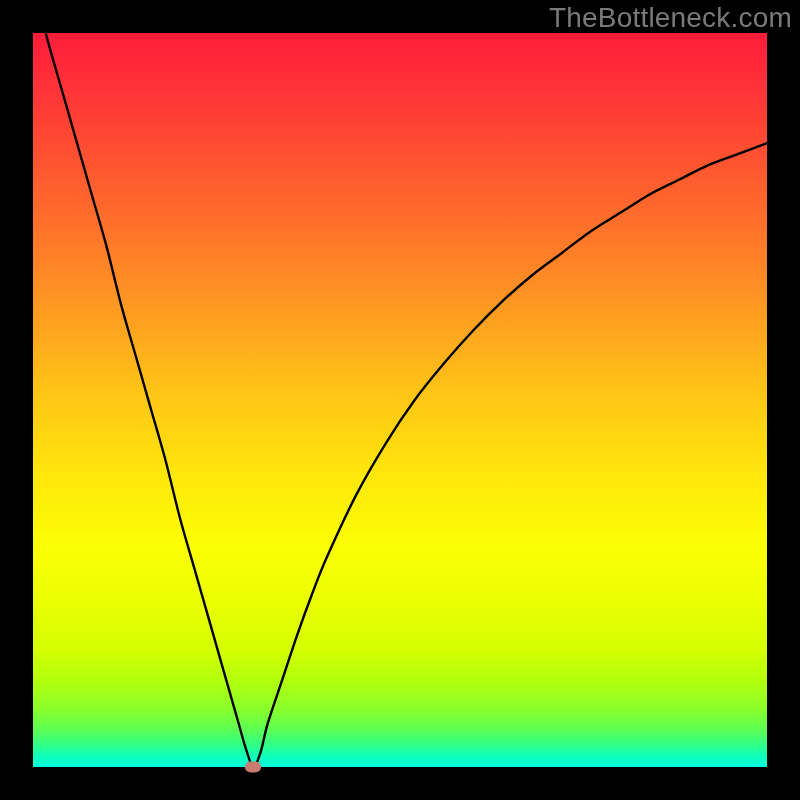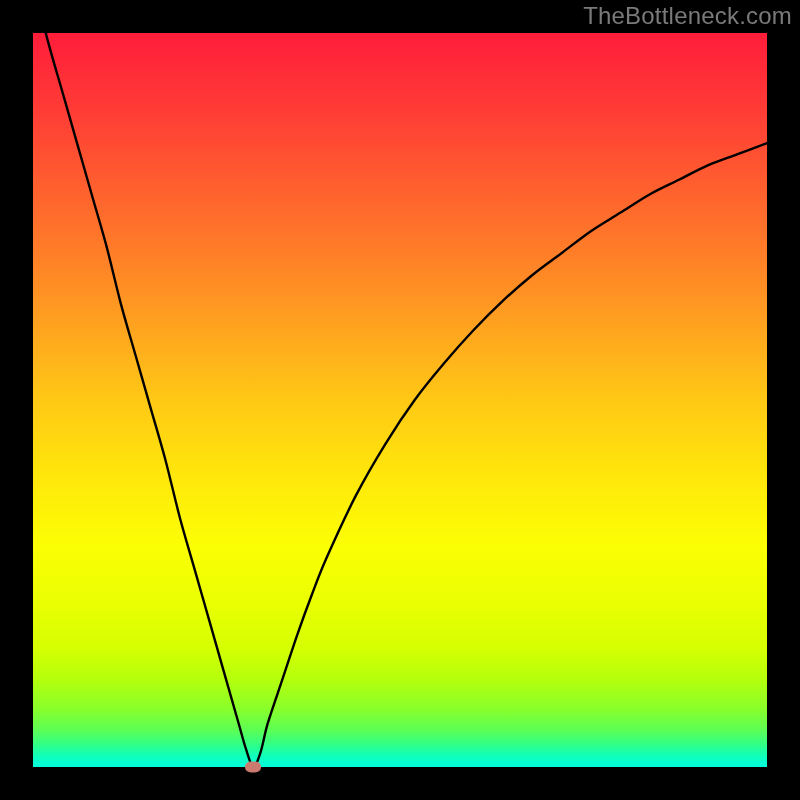--- a/index.html
+++ b/index.html
@@ -42,21 +42,21 @@
       #2fff88 97%,
       #0fffbb 98.5%,
       #02ffde 100%
     );
   }
   .watermark {
     position: absolute;
     top: 2px;
     right: 8px;
     color: #7a7a7a;
-    font-size: 24px;
+    font-size: 28px;
     letter-spacing: 0.2px;
     user-select: none;
   }
   svg.curve {
     position: absolute;
     left: 0;
     top: 0;
     width: 734px;
     height: 734px;
   }

